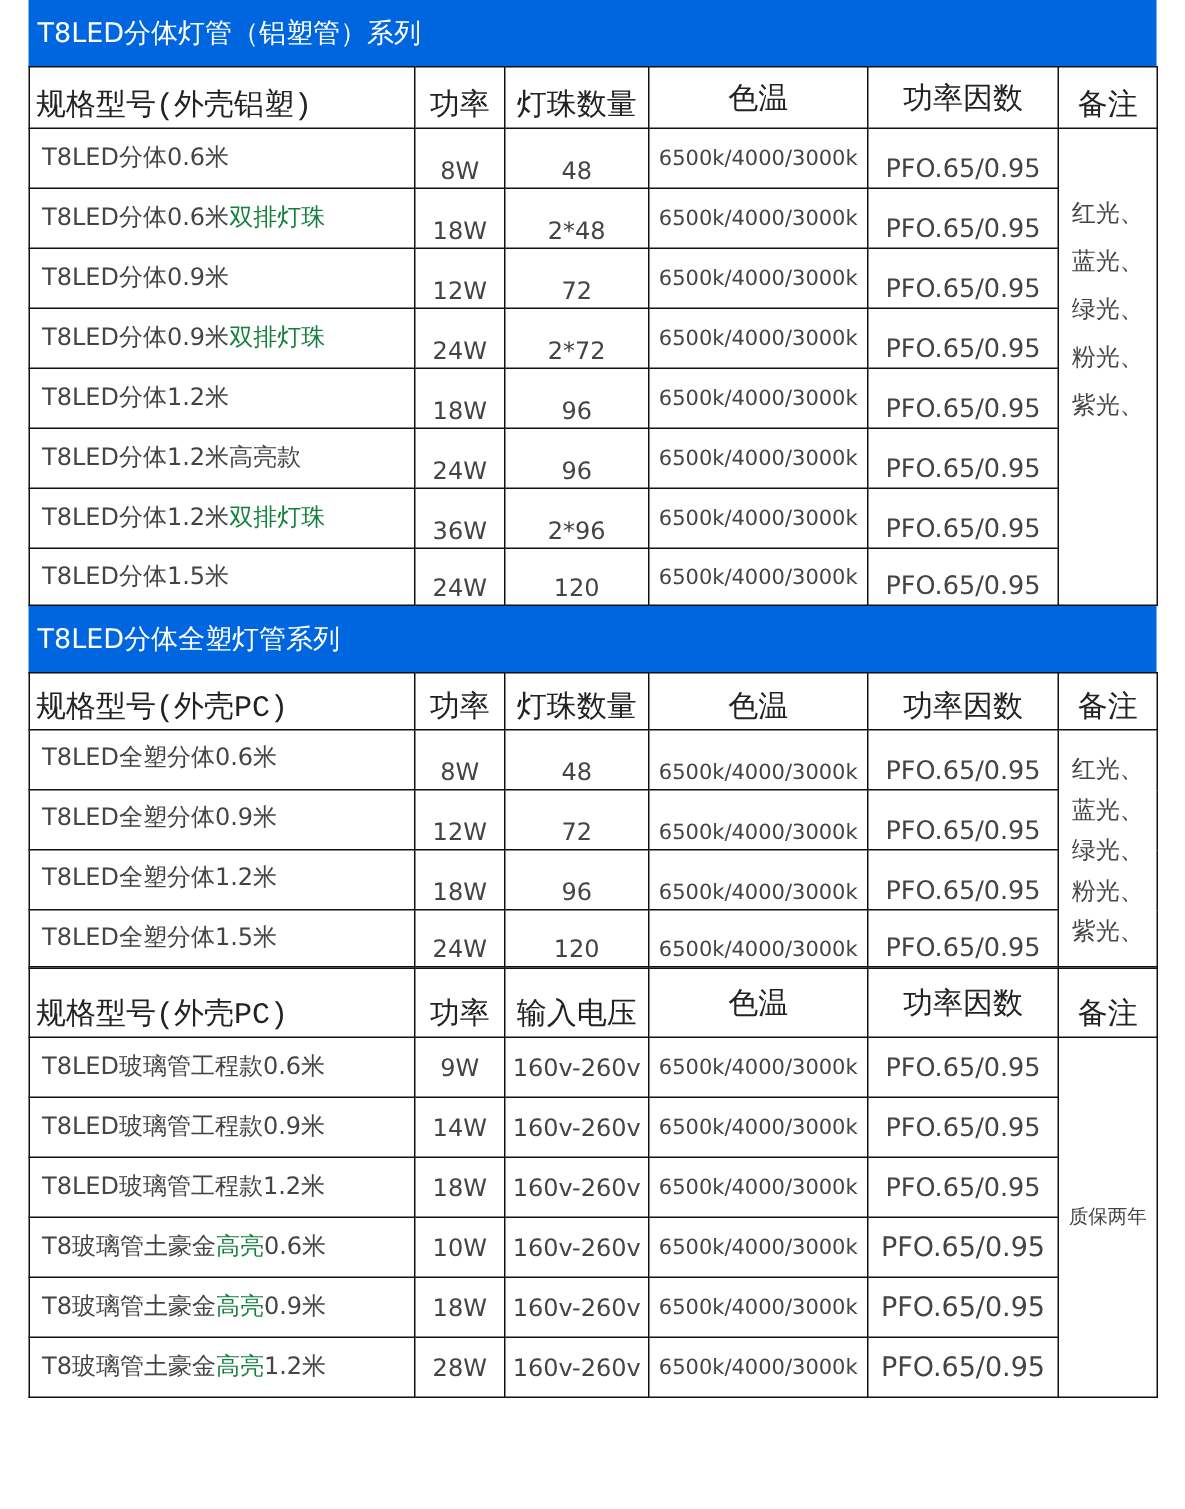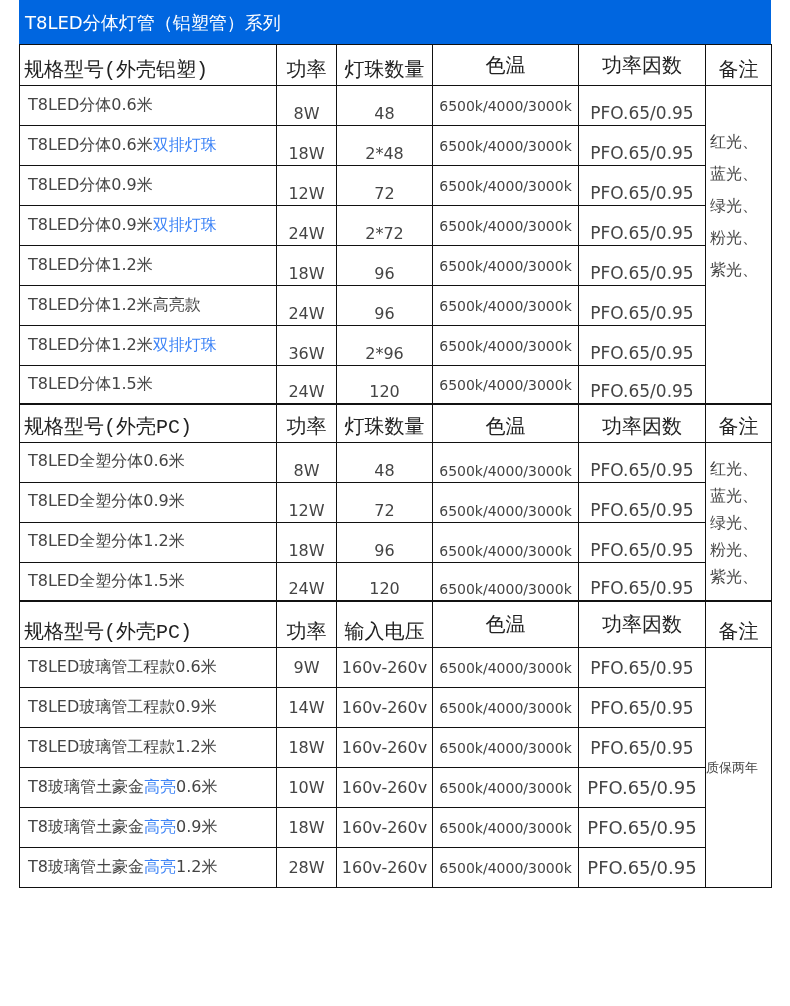--- a/index.html
+++ b/index.html
@@ -9,23 +9,23 @@
   .band { background:#0066e0; color:#ffffff; height:44px; line-height:46px;
           font-size:18px; padding-left:6px; box-sizing:border-box; }
   table { border-collapse:collapse; width:752px; table-layout:fixed; }
   td, th { border:1.4px solid #111; padding:0; font-weight:normal; overflow:hidden; white-space:nowrap; }
   th { font-size:20px; color:#222; vertical-align:bottom; padding-bottom:2px; }
   th.name { text-align:left; padding-left:4px;font-family:Liberation Mono, monospace; }
   td { font-size:16px; color:#444; text-align:center; vertical-align:bottom; padding-bottom:2px; }
   td.name { text-align:left; padding-left:8px; vertical-align:middle; padding-bottom:0; }
   td.temp { font-size:14px; vertical-align:middle; padding-bottom:0;margin-left:31px; }
   td.pf { font-size:17px; }
-  td.note { vertical-align:middle; font-size:16px; line-height:30px; white-space:normal; text-align:left; }
+  td.note { vertical-align:middle; font-size:16px; line-height:30px; white-space:normal; text-align:center; }
   td.note.small { font-size:13px; }
-  .red { color:#3b82f6; }
+  .red { color:#15803d; }
   col.c1{width:257px} col.c2{width:60px} col.c3{width:96px} col.c4{width:146px} col.c5{width:127px} col.c6{width:66px}
   tr.h1 { height:41px; } tr.h2 { height:38px; } tr.h3 { height:46px; }
   tr.r { height:40px; }
   tr.r3 td { vertical-align:middle; padding-bottom:0; }
 </style>
 </head>
 <body>
 
 <div class="sheet">
 
@@ -101,20 +101,21 @@
     <tr class="r" style="height:38px">
       <td class="name"><span>T8LED分体1.5米</span><span class="red"></span></td>
       <td>24W</td>
       <td>120</td>
       <td class="temp">6500k/4000/3000k</td>
       <td class="pf">PFO.65/0.95</td>
     </tr>
   </tbody>
     </table>
 
+  <div class="band">T8LED分体全塑灯管系列</div>
   <table>
     <colgroup>
         <col class="c1">
         <col class="c2">
         <col class="c3">
         <col class="c4">
         <col class="c5">
         <col class="c6">
       </colgroup>
     <tbody>

